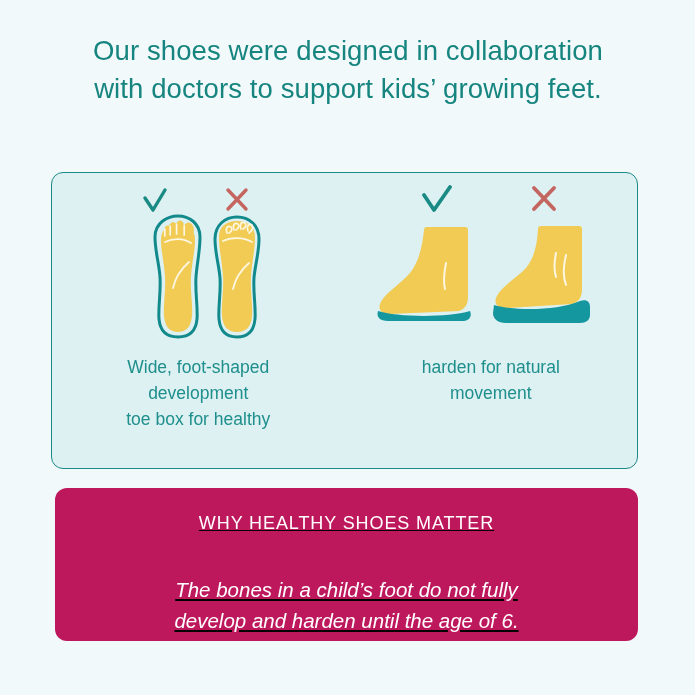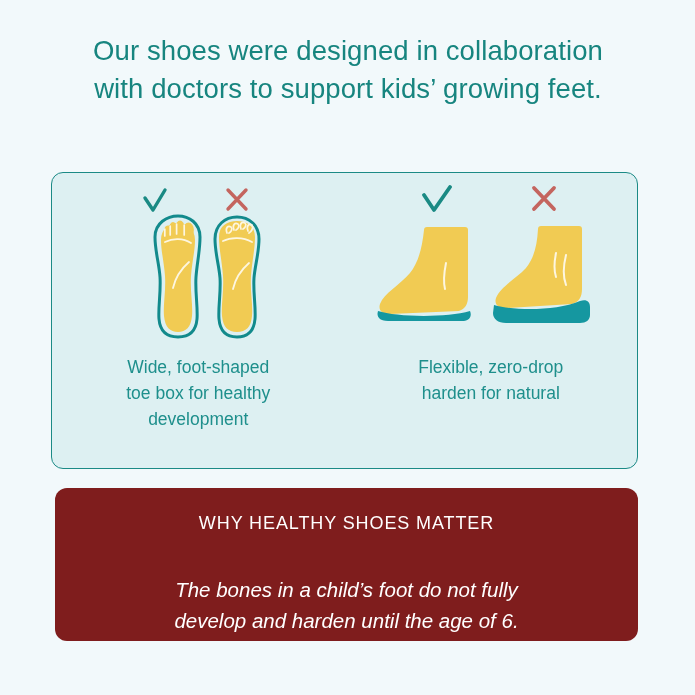--- a/index.html
+++ b/index.html
@@ -90,25 +90,26 @@
   .caption .cline { display: block; white-space: nowrap; }
 
   
   .banner {
     position: absolute;
     left: 55px;
     top: 488px;
     width: 583px;
     height: 153px;
     box-sizing: border-box;
-    background: #7f1d1d;
+    background: #be185d;
     border-radius: 12px;
     display: flex;
     flex-direction: column;
     align-items: center;
+    text-decoration: underline;
   }
   .banner-title {
     color: #ffffff;
     font-size: 18px;
     letter-spacing: 0.9px;
     margin-top: 25px;
     text-align: center;
     font-weight: 400;
   }
   .banner-body {
@@ -210,22 +211,22 @@
 
               <path d="M120 56 C128 52 140 52 149 57" fill="none" stroke="#fdf6e0" stroke-width="1.8" stroke-linecap="round"></path>
 
               <path d="M146 78 C138 85 132 95 130 104" fill="none" stroke="#fdf6e0" stroke-width="1.8" stroke-linecap="round"></path>
             </g>
           </svg>
         </div>
 
         <div class="caption">
           <span class="cline">Wide, foot-shaped</span>
+          <span class="cline">development</span>
           <span class="cline">toe box for healthy</span>
-          <span class="cline">development</span>
         </div>
       </div>
 
       <div class="pane">
         <div class="art">
           <svg width="250" height="160" viewBox="0 0 250 160" aria-hidden="true">
 
             <g>
               <path d="M58 10 L68 25 L84 2" fill="none" stroke="#1a8a84" stroke-width="3.8" stroke-linecap="round" stroke-linejoin="round"></path>
             </g>
@@ -272,22 +273,22 @@
                        C220 114 224 116 224 122
                        L224 130
                        C224 135 220 138 214 138
                        L140 138
                        C132 138 127 134 127 128 Z" fill="#1597a0"></path>
             </g>
           </svg>
         </div>
 
         <div class="caption">
-          <span class="cline">Flexible, zero-drop</span>
           <span class="cline">harden for natural</span>
+          <span class="cline">movement</span>
         </div>
       </div>
 
     </div>
   </div>
 
   <div class="banner">
     <div class="banner-title">WHY HEALTHY SHOES MATTER</div>
     <div class="banner-body">
       <span class="bline">The bones in a child’s foot do not fully</span>

